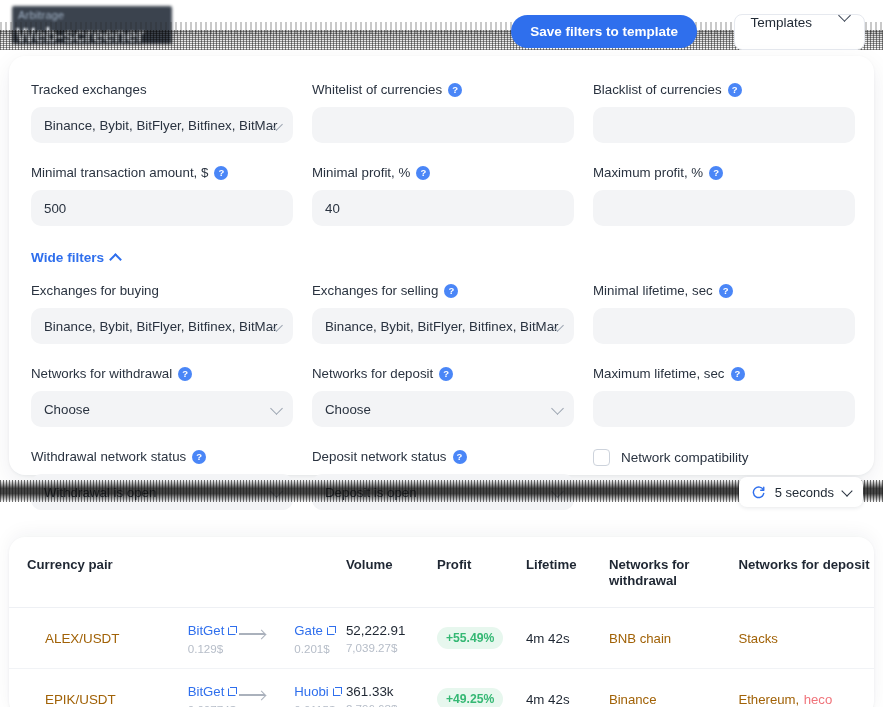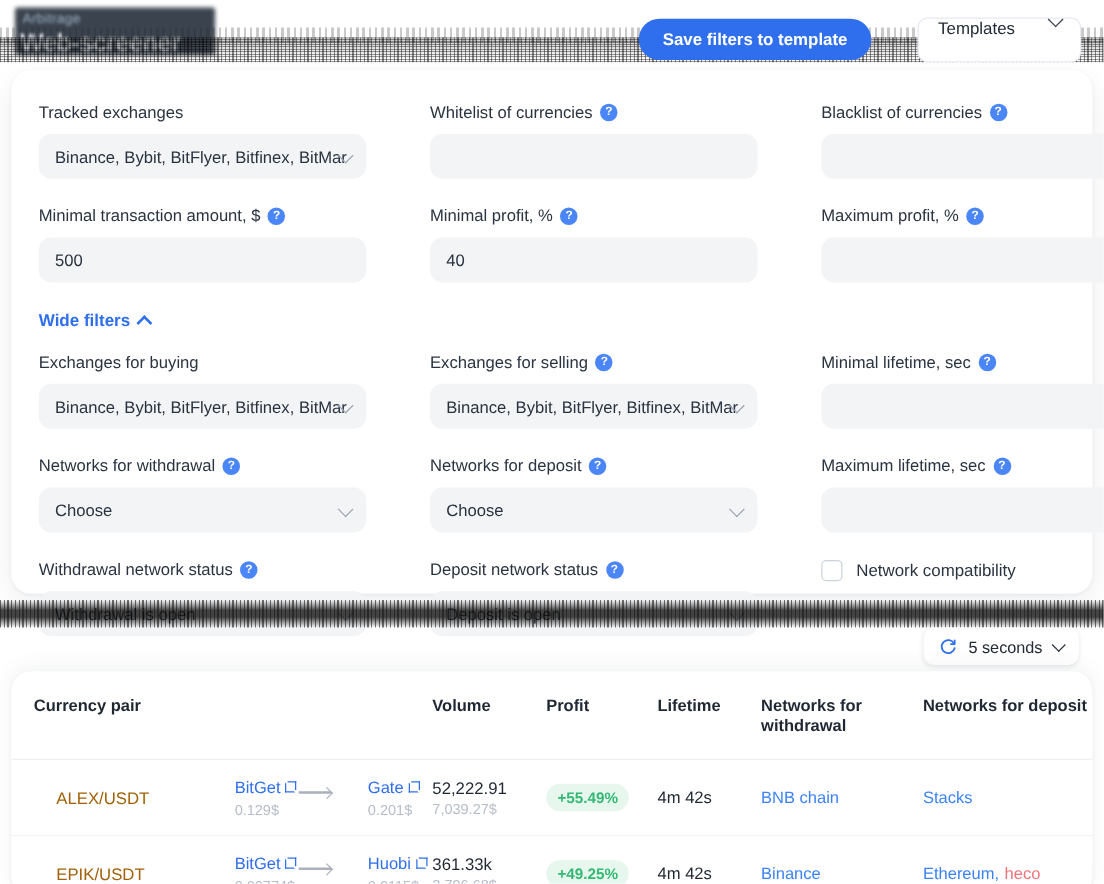--- a/index.html
+++ b/index.html
@@ -67,21 +67,21 @@
     cursor: pointer; display: flex; align-items: flex-start; gap: 28px;
   }
 
   
   .filters-card {
     position: absolute; left: 9px; top: 56px; width: 865px; height: 419px;
     background: #ffffff; border-radius: 16px;
     box-shadow: 0 1px 3px rgba(20,30,50,.06), 0 8px 24px rgba(20,30,50,.07);
     padding: 26px 22px 0 22px;
   }
-  .grid3 { display: grid; grid-template-columns: 281px 281px 281px; column-gap: 0px; gap: 32px; }
+  .grid3 { display: grid; grid-template-columns: 281px 281px 281px; column-gap: 0px; }
   .col { width: 281px; padding-right: 19px; }
   .field { margin-bottom: 22px; }
   .flabel {
     display: flex; align-items: center; gap: 6px;
     font-size: 13.3px; color: #2a3340; margin-bottom: 9px; line-height: 16px;
     white-space: nowrap;
   }
   .qmark {
     display: inline-flex; align-items: center; justify-content: center;
     width: 14px; height: 14px; border-radius: 50%;
@@ -131,21 +131,21 @@
   .gap-noise {
     position: absolute; left: 0; top: 480px; width: 883px; height: 22px;
     background:
       repeating-linear-gradient(90deg, rgba(0,0,0,.6) 0 1px, rgba(255,255,255,0) 1px 3px),
       linear-gradient(180deg, rgba(255,255,255,0) 0%, rgba(25,25,25,.9) 38%, rgba(25,25,25,.9) 62%, rgba(255,255,255,0) 100%);
     opacity: .9;
   }
 
   
   .refresh {
-    position: absolute; right: 20px; top: 502px;
+    position: absolute; right: 20px; top: 477px;
     height: 30px; padding: 0 12px;
     background: #fff; border-radius: 8px;
     box-shadow: 0 1px 4px rgba(20,30,50,.10);
     display: flex; align-items: center; gap: 9px;
     font-size: 13px; color: #222b36; cursor: pointer;
   }
   .refresh .chev-sm {
     width: 8px; height: 8px; margin-top: -3px;
     border-right: 1.7px solid #2a3340; border-bottom: 1.7px solid #2a3340;
     transform: rotate(45deg);
@@ -198,21 +198,21 @@
     border-top:1.3px solid #aab1bc; border-right:1.3px solid #aab1bc;
     transform: rotate(45deg);
   }
   .vol-main { font-size: 13.4px; color: #1f2733; }
   .vol-sub { font-size: 11.6px; color: #b6bdc8; margin-top: 3px; }
   .pill {
     display: inline-block; padding: 4px 9px; border-radius: 11px;
     background: #e7f7ee; color: #35b874; font-size: 12.2px; font-weight: 600;
   }
   .life { font-size: 13.3px; color: #1f2733; }
-  .net-green { color: #3b82f6; font-size: 13.2px; }
+  .net-green { color: #a16207; font-size: 13.2px; }
   .net-red { color: #f0737a; font-size: 13.2px; }
 </style>
 </head>
 <body>
 
 <div class="page">
 
   <div class="topbar">
     <div class="brand-block"></div>
     <div class="brand-breadcrumb">Arbitrage</div>

